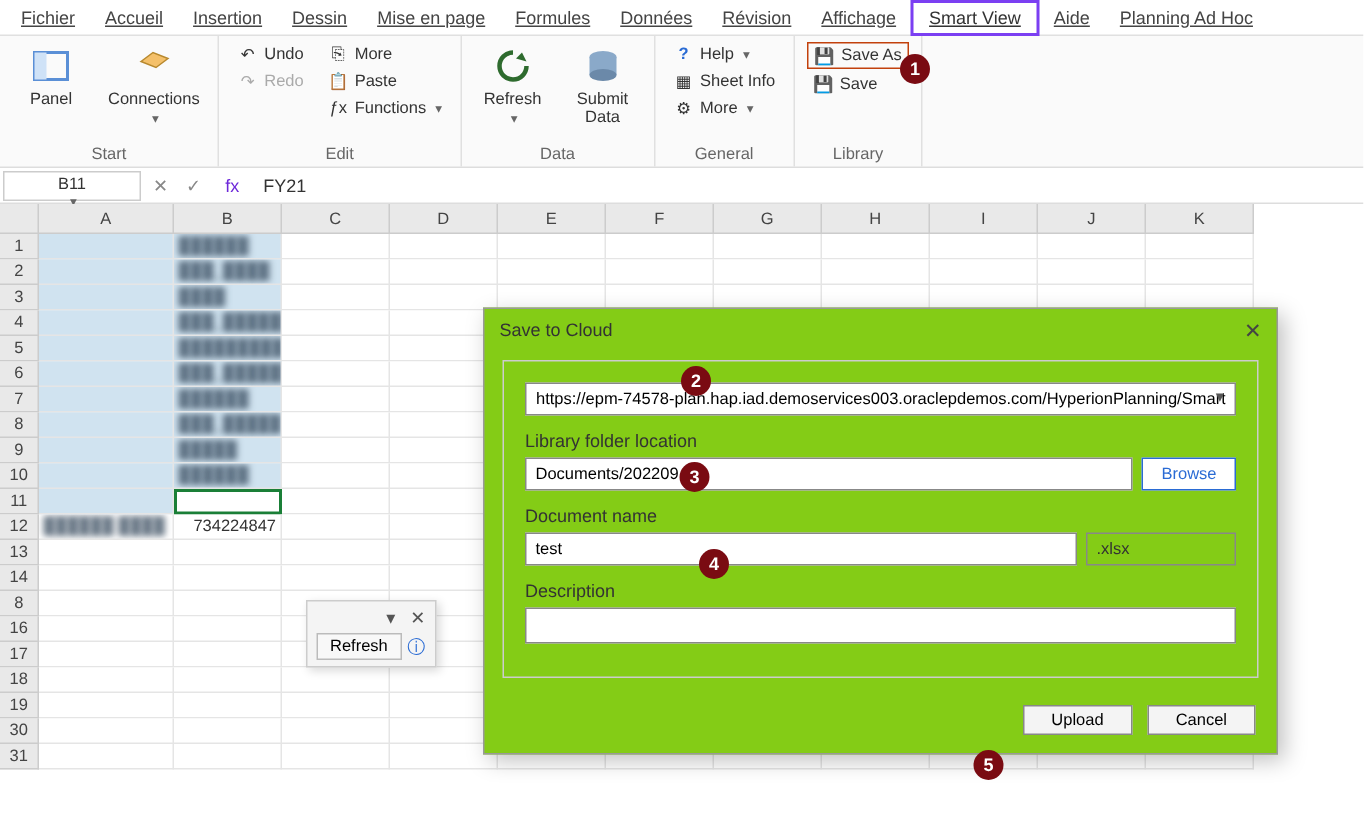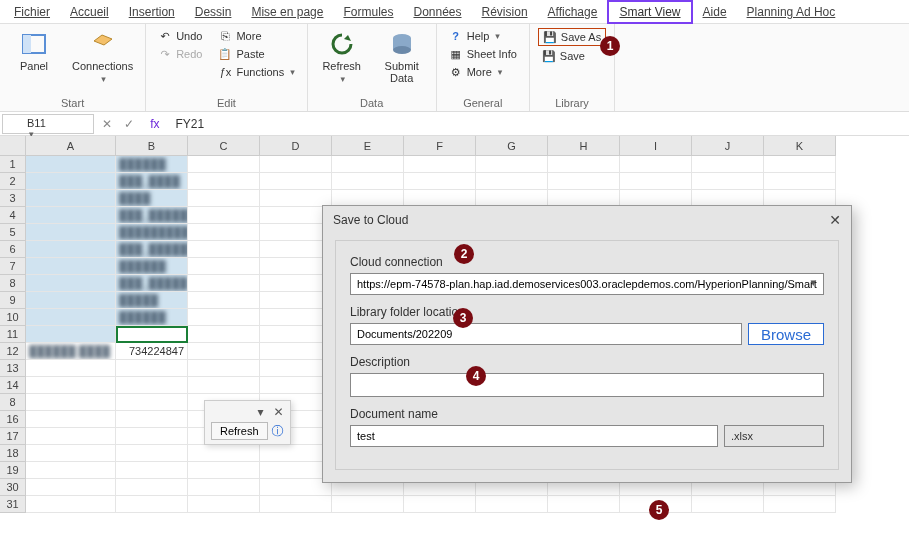--- a/index.html
+++ b/index.html
@@ -75,22 +75,22 @@
     padding:1px 4px;
   }
   
   .fbar {
     display:flex; align-items:center;
     height:24px; border-bottom:1px solid #ddd;
     background:#fff;
   }
   .namebox {
     width:92px; height:20px; border:1px solid #ccc;
-    font-size:11px; padding:2px 24px; margin:0 2px;
-    display:flex;justify-content:space-between;flex-direction:column;
+    font-size:11px; padding:2px 6px; margin:0 2px;
+    display:flex;align-items:center;justify-content:space-between;flex-direction:column;
   }
   .fx { padding:0 10px; color:#6d28d9; }
   .fval { font-size:12px; padding:2px 6px; flex:1; }
   
   .sheet { position:relative; }
   .colhdrs { display:flex; height:20px;}
   .rowhdr, .corner {
     background:#e9e9e9; border-right:1px solid #ccc;border-bottom:1px solid #ccc;
     font-size:11px; color:#444;
     display:flex;align-items:center;justify-content:center;
@@ -137,21 +137,21 @@
     width:20px;height:20px;border-radius:50%;
     background:#7a0b12;color:#fff;
     font-size:12px;font-weight:600;
     display:flex;align-items:center;justify-content:center;
     z-index:100;
   }
   
   .dialog{
     position:absolute; left:322px; top:205px;
     width:530px;
-    background:#e5e5e5;border:1px solid #999;
+    background:#84cc16;border:1px solid #999;
     box-shadow:4px 4px 14px rgba(0,0,0,0.25);
     z-index:50;
   }
   .dlg-title{
     display:flex;justify-content:space-between;align-items:center;
     padding:6px 10px; font-size:12px; color:#333;
   }
   .dlg-close{ cursor:pointer;font-size:14px;color:#444;}
   .dlg-body{
     margin:6px 12px 12px 12px;
@@ -163,21 +163,21 @@
   .row-flex{display:flex;gap:6px;align-items:flex-end;}
   .txt, .sel{
     width:100%;height:22px;border:1px solid #888;
     font-size:11px;padding:2px 6px;background:#fff;
   }
   .sel{appearance:none;position:relative;}
   .sel-wrap{position:relative;flex:1;}
   .sel-wrap::after{content:"▾";position:absolute;right:8px;top:3px;color:#555;font-size:11px;pointer-events:none;}
   .loc{flex:1;}
   .browse{
-    font-size:15px;padding:2px 12px;border:1px solid #2a6bd4;color:#2a6bd4;
+    font-size:11px;padding:2px 12px;border:1px solid #2a6bd4;color:#2a6bd4;
     background:#fff;cursor:pointer;height:22px;
   }
   .namefld{flex:1;}
   .ext{
     width:100px;height:22px;border:1px solid #888;font-size:11px;padding:2px 6px;
     display:flex;align-items:center;
   }
   .desc{width:100%;height:24px;border:1px solid #888;}
   .dlg-actions{
     display:flex;gap:10px;justify-content:flex-end;
@@ -669,37 +669,40 @@
 <div class="badge" style="left:466px;top:366px;">4</div>
 <div class="badge" style="left:649px;top:500px;">5</div>
 
 <div class="dialog">
   <div class="dlg-title">
     <span>Save to Cloud</span>
     <span class="dlg-close">✕</span>
   </div>
   <div class="dlg-body">
     <div class="fld">
-      <span class="fld-label">Cloud connection</span>
       <div class="sel-wrap">
         <input class="sel" value="https://epm-74578-plan.hap.iad.demoservices003.oraclepdemos.com/HyperionPlanning/SmartView" style="">
       </div>
     </div>
     <div class="fld">
       <span class="fld-label">Library folder location</span>
       <div class="row-flex">
         <input class="txt loc" value="Documents/202209" style="">
         <button class="browse">Browse</button>
       </div>
     </div>
     <div class="fld">
-      <span class="fld-label">Description</span>
-      <input class="txt desc" value="" style="">
-    </div>
-    <div class="fld">
       <span class="fld-label">Document name</span>
       <div class="row-flex">
         <input class="txt namefld" value="test" style="">
         <div class="ext">.xlsx</div>
       </div>
     </div>
+    <div class="fld">
+      <span class="fld-label">Description</span>
+      <input class="txt desc" value="" style="">
+    </div>
+  </div>
+  <div class="dlg-actions">
+    <button>Upload</button>
+    <button>Cancel</button>
   </div>
 </div>
 
 </body></html>

